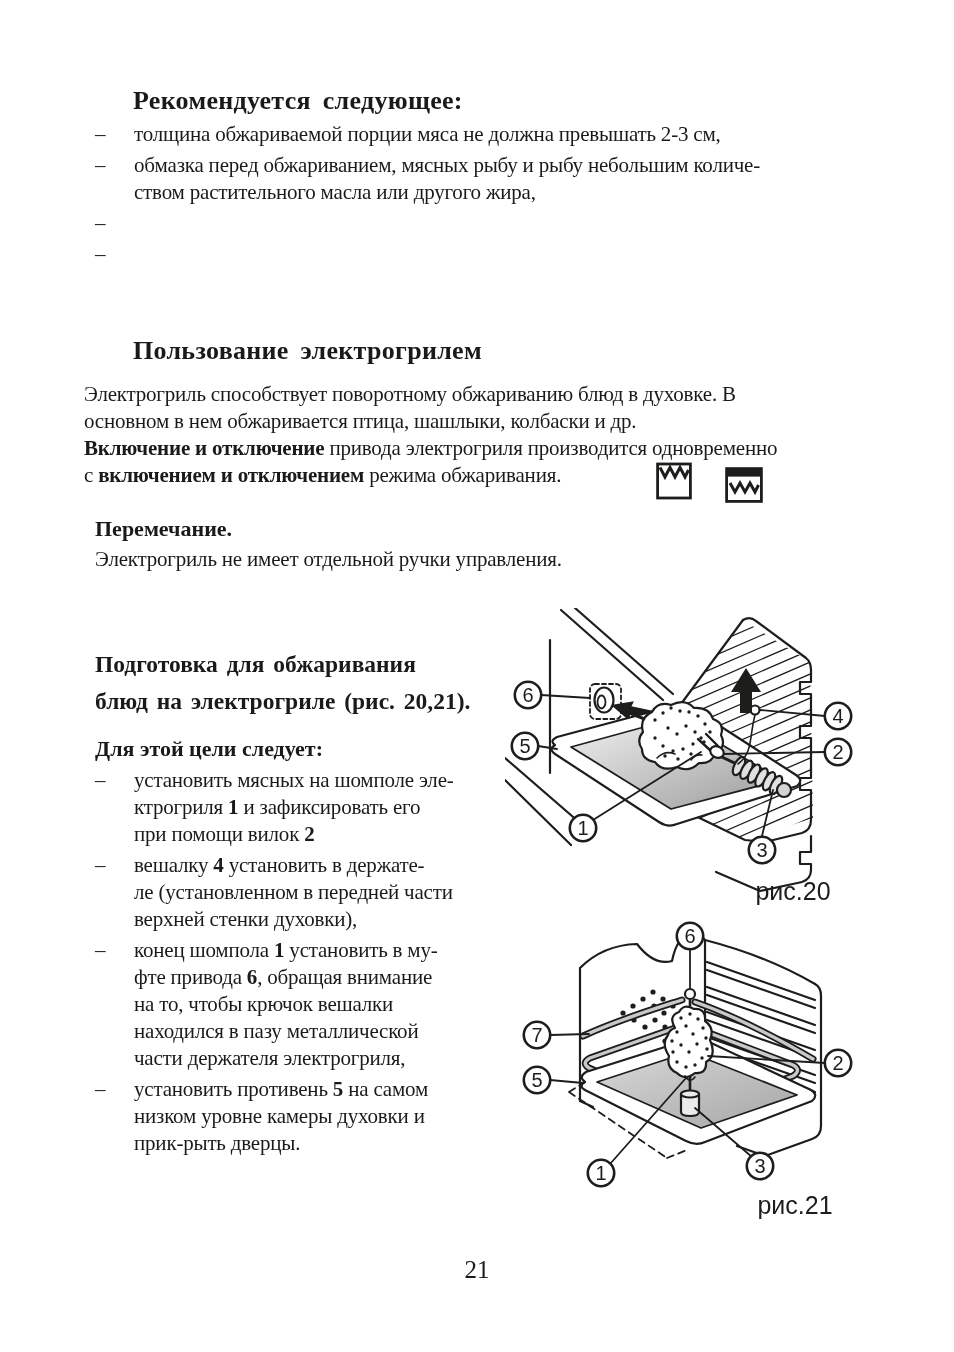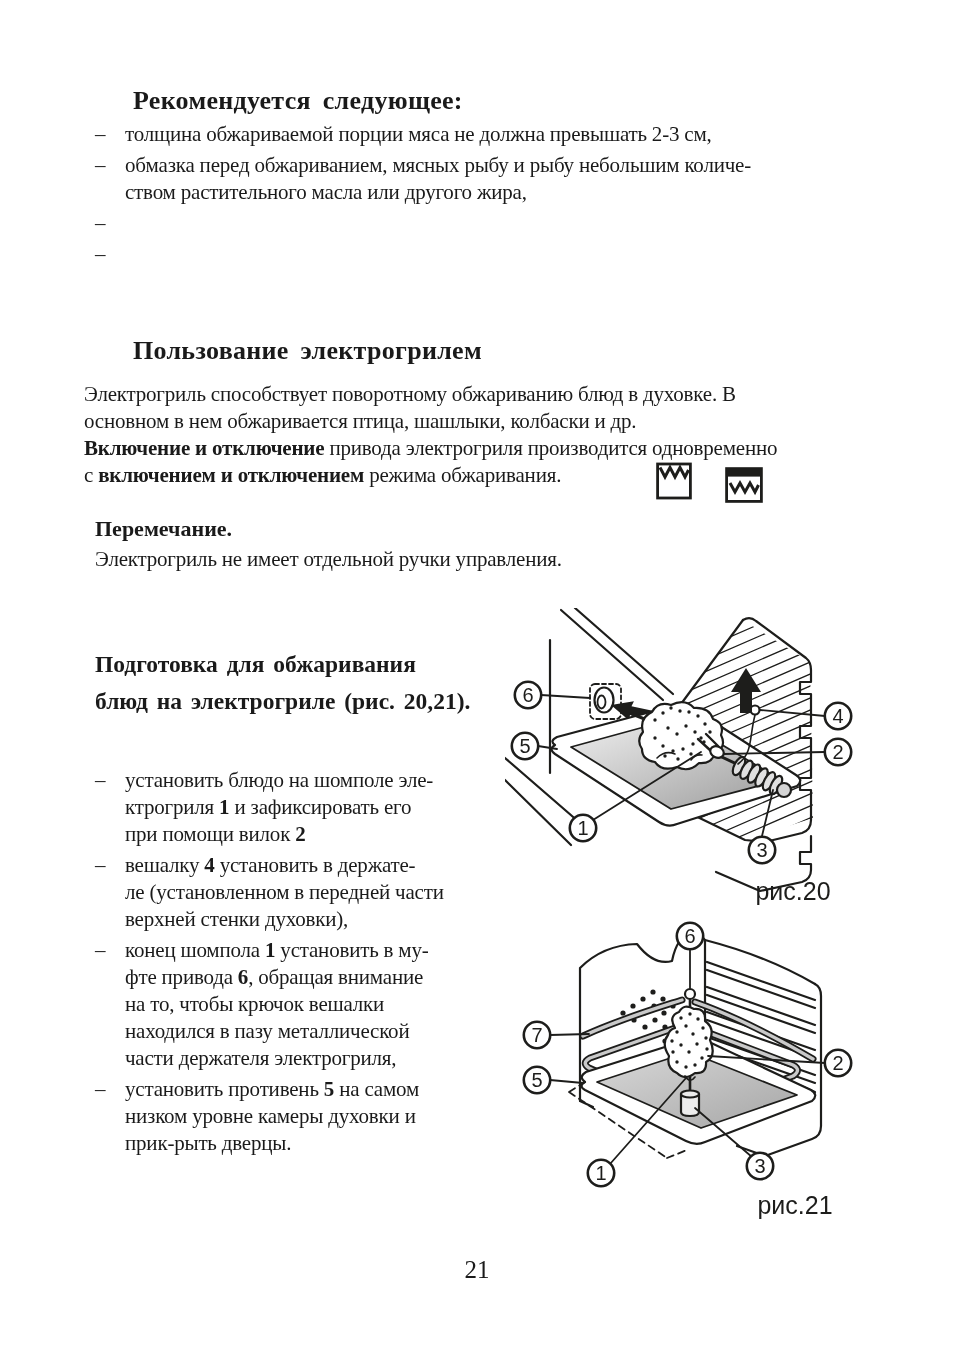--- a/index.html
+++ b/index.html
@@ -5,21 +5,21 @@
   html,body{margin:0;padding:0;background:#ffffff;}
   .page{position:relative;width:954px;height:1352px;background:#ffffff;overflow:hidden;
         font-family:"Liberation Serif","DejaVu Serif",serif;color:#1a1a1a;}
   .h1{position:absolute;font-size:26px;font-weight:bold;letter-spacing:.3px;word-spacing:5px;white-space:pre-line;margin-left:38px;}
   .h3{position:absolute;font-size:22px;font-weight:bold;}
   .body-text{font-size:21px;line-height:27px;letter-spacing:-.2px;}
   .pre{white-space:pre-line;}
   .block{position:absolute;}
   .dash-item{display:flex;margin-bottom:4px;}
   .dash{width:30px;flex:none;}
-  .li-text{white-space:pre-line;}
+  .li-text{white-space:pre-line;margin-left:9px;}
   b{font-weight:bold;}
   .para{position:absolute;}
   .mode-icon{position:absolute;display:inline-block;line-height:0;}
   .prep-h{position:absolute;font-size:23.5px;font-weight:bold;line-height:37px;white-space:pre-line;word-spacing:3px;width:385px;}
   .fig{position:absolute;}
   .fig svg{display:block;}
   .pagenum{position:absolute;left:0;top:1256px;width:100%;text-align:center;font-size:25px;}
   .callout-num{font-family:"Liberation Sans","DejaVu Sans",sans-serif;font-size:20px;fill:#1d1d1b;}
   .fig-caption{font-family:"Liberation Sans","DejaVu Sans",sans-serif;font-size:25px;fill:#1d1d1b;}
 </style>
@@ -68,25 +68,26 @@
         <polyline points="5,16 10,25 15,16 20,25 25,16 30,25 33.5,18" fill="none" stroke="#1d1d1b" stroke-width="3"></polyline>
       </svg>
     </span>
   </div>
 
   <div class="h3" style="left:95px;top:516px;">Перемечание.</div>
   <div class="block body-text" style="left:95px;top:546px;width:700px;">Электрогриль не имеет отдельной ручки управления.</div>
 
   <div class="prep-h" style="left:95px;top:646px;">Подготовка для обжаривания
 блюд на электрогриле (рис. 20,21).</div>
+  <div class="h3" style="left:95px;top:736px;">Для этой цели следует:</div>
 
   <div class="block body-text" style="left:95px;top:767px;width:385px;">
       <div class="dash-item">
         <span class="dash">–</span>
-        <span class="li-text"><span>установить блюдо на шомполе эле-
+        <span class="li-text"><span>установить мясных на шомполе эле-
 ктрогриля </span><b>1</b><span> и зафиксировать его
 при помощи вилок </span><b>2</b></span>
       </div>
       <div class="dash-item">
         <span class="dash">–</span>
         <span class="li-text"><span>вешалку </span><b>4</b><span> установить в держате-
 ле (установленном в передней части
 верхней стенки духовки),</span></span>
       </div>
       <div class="dash-item">

